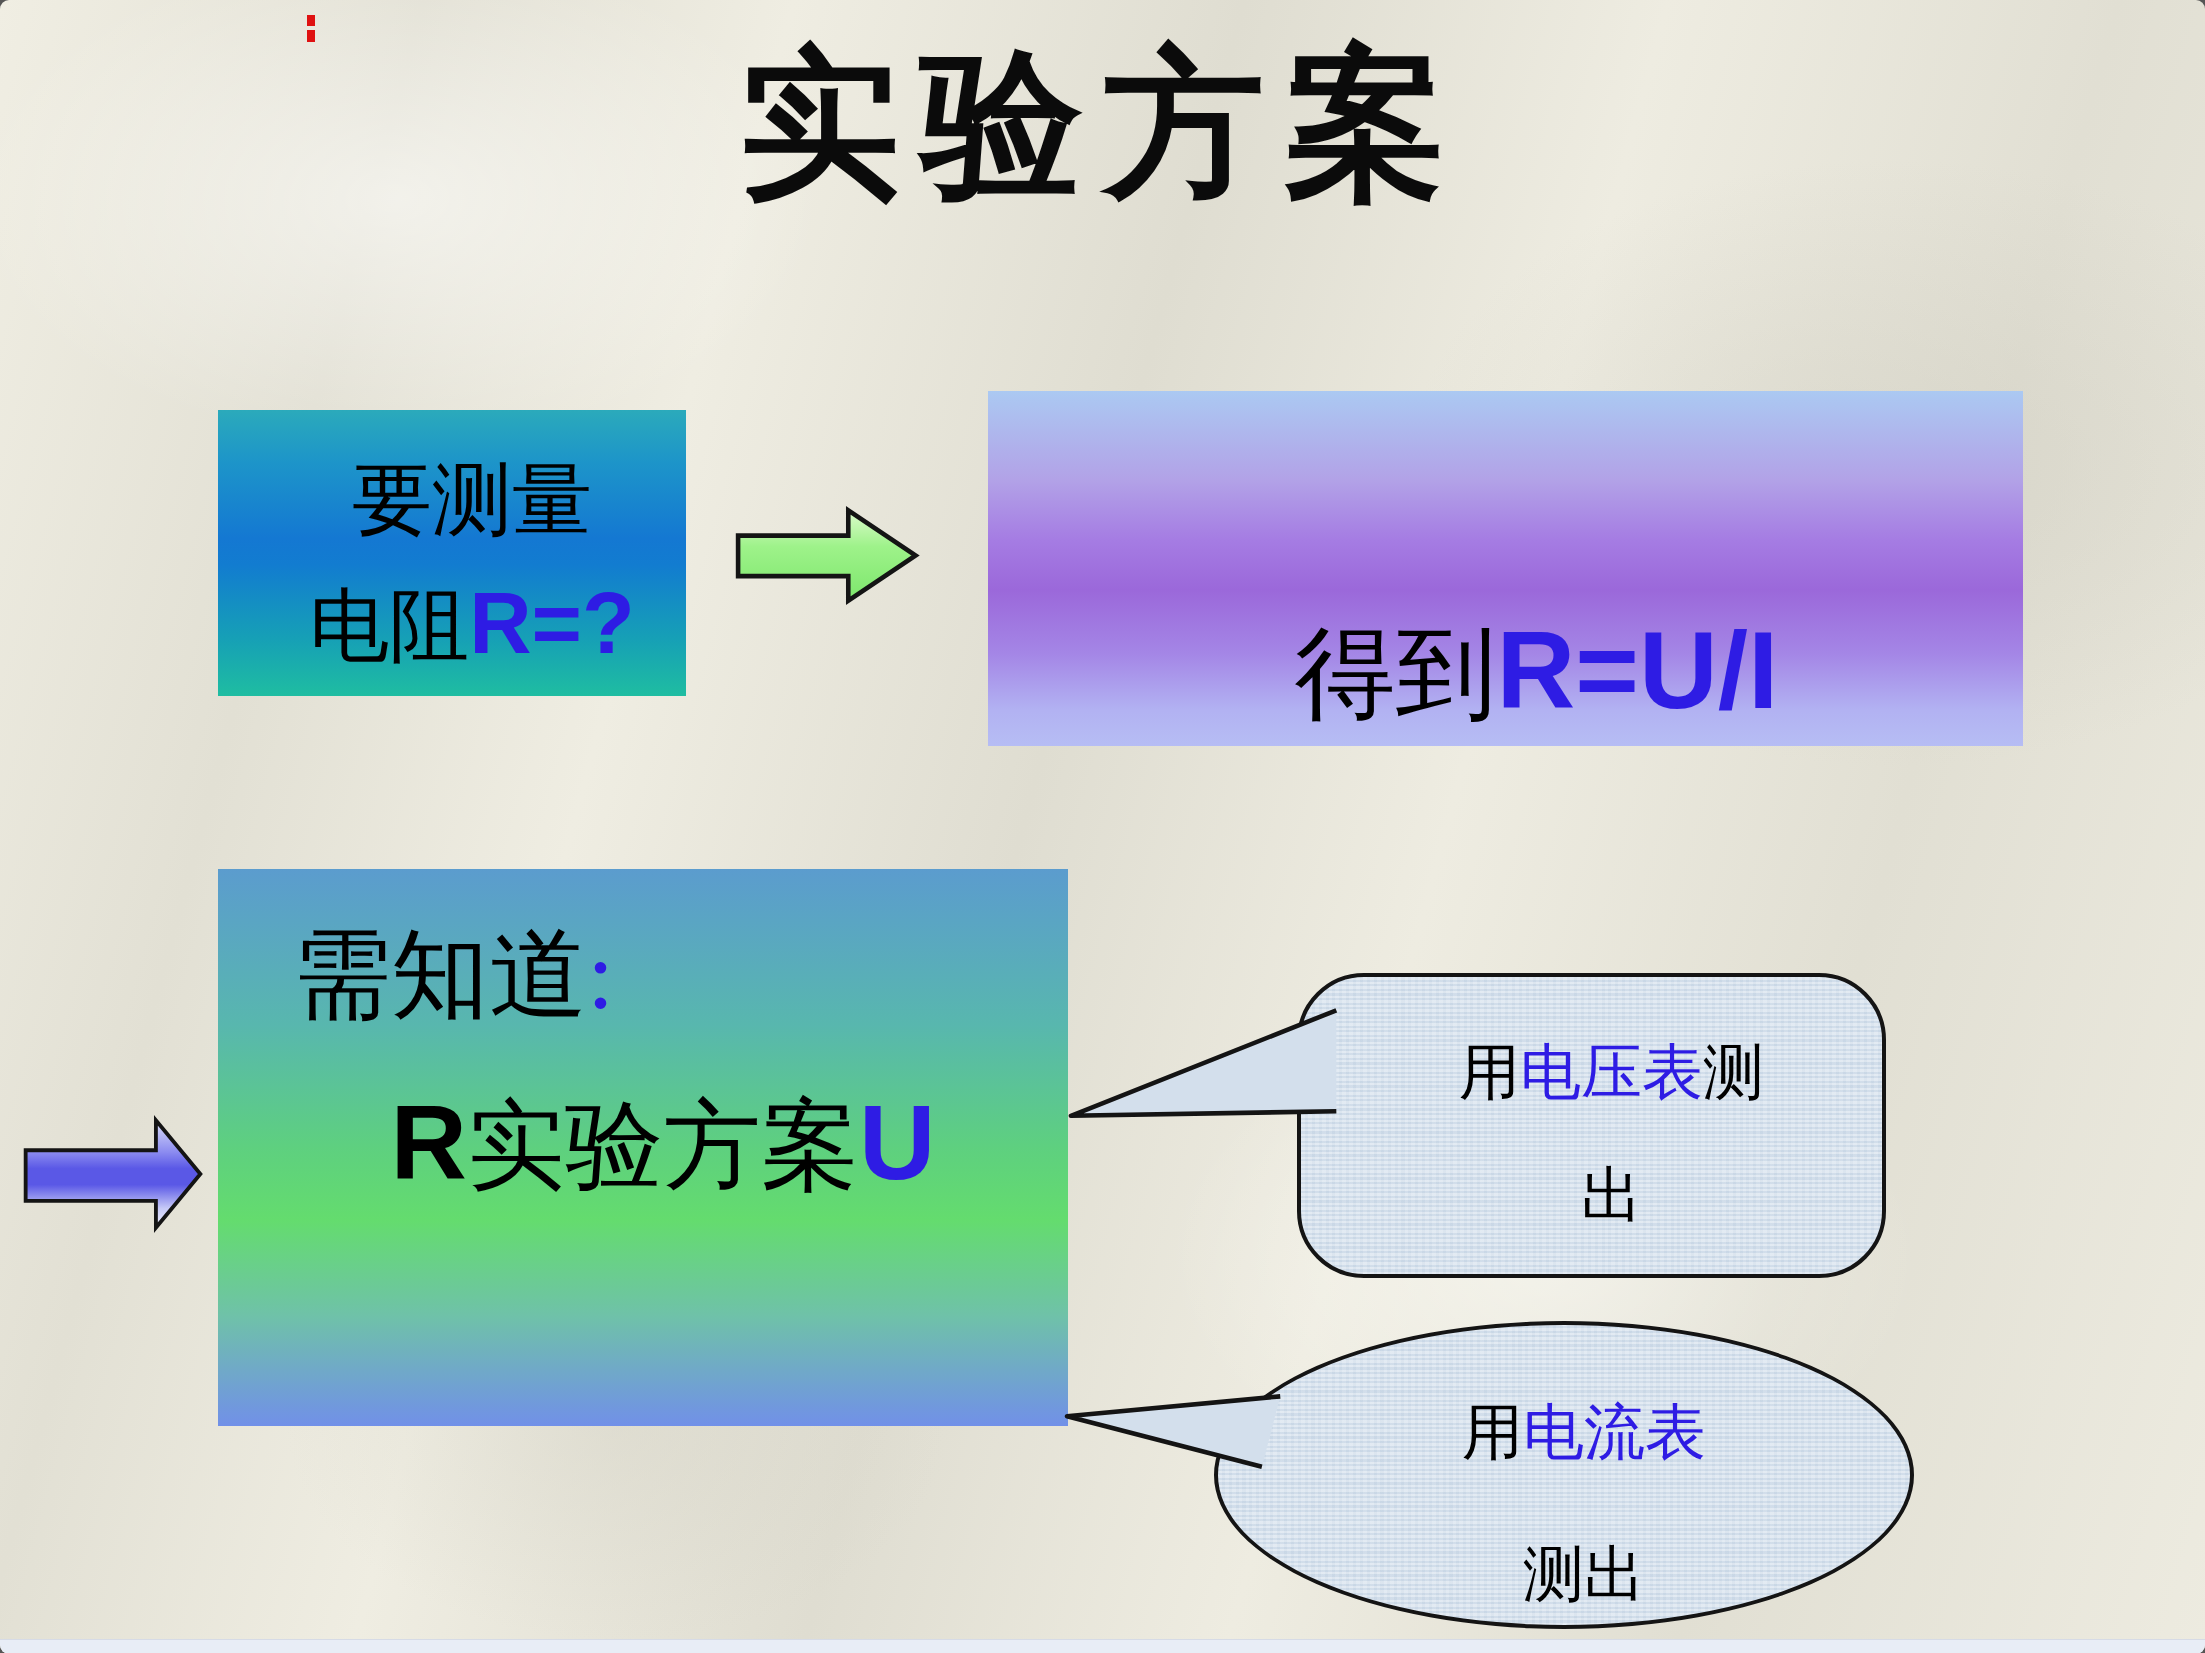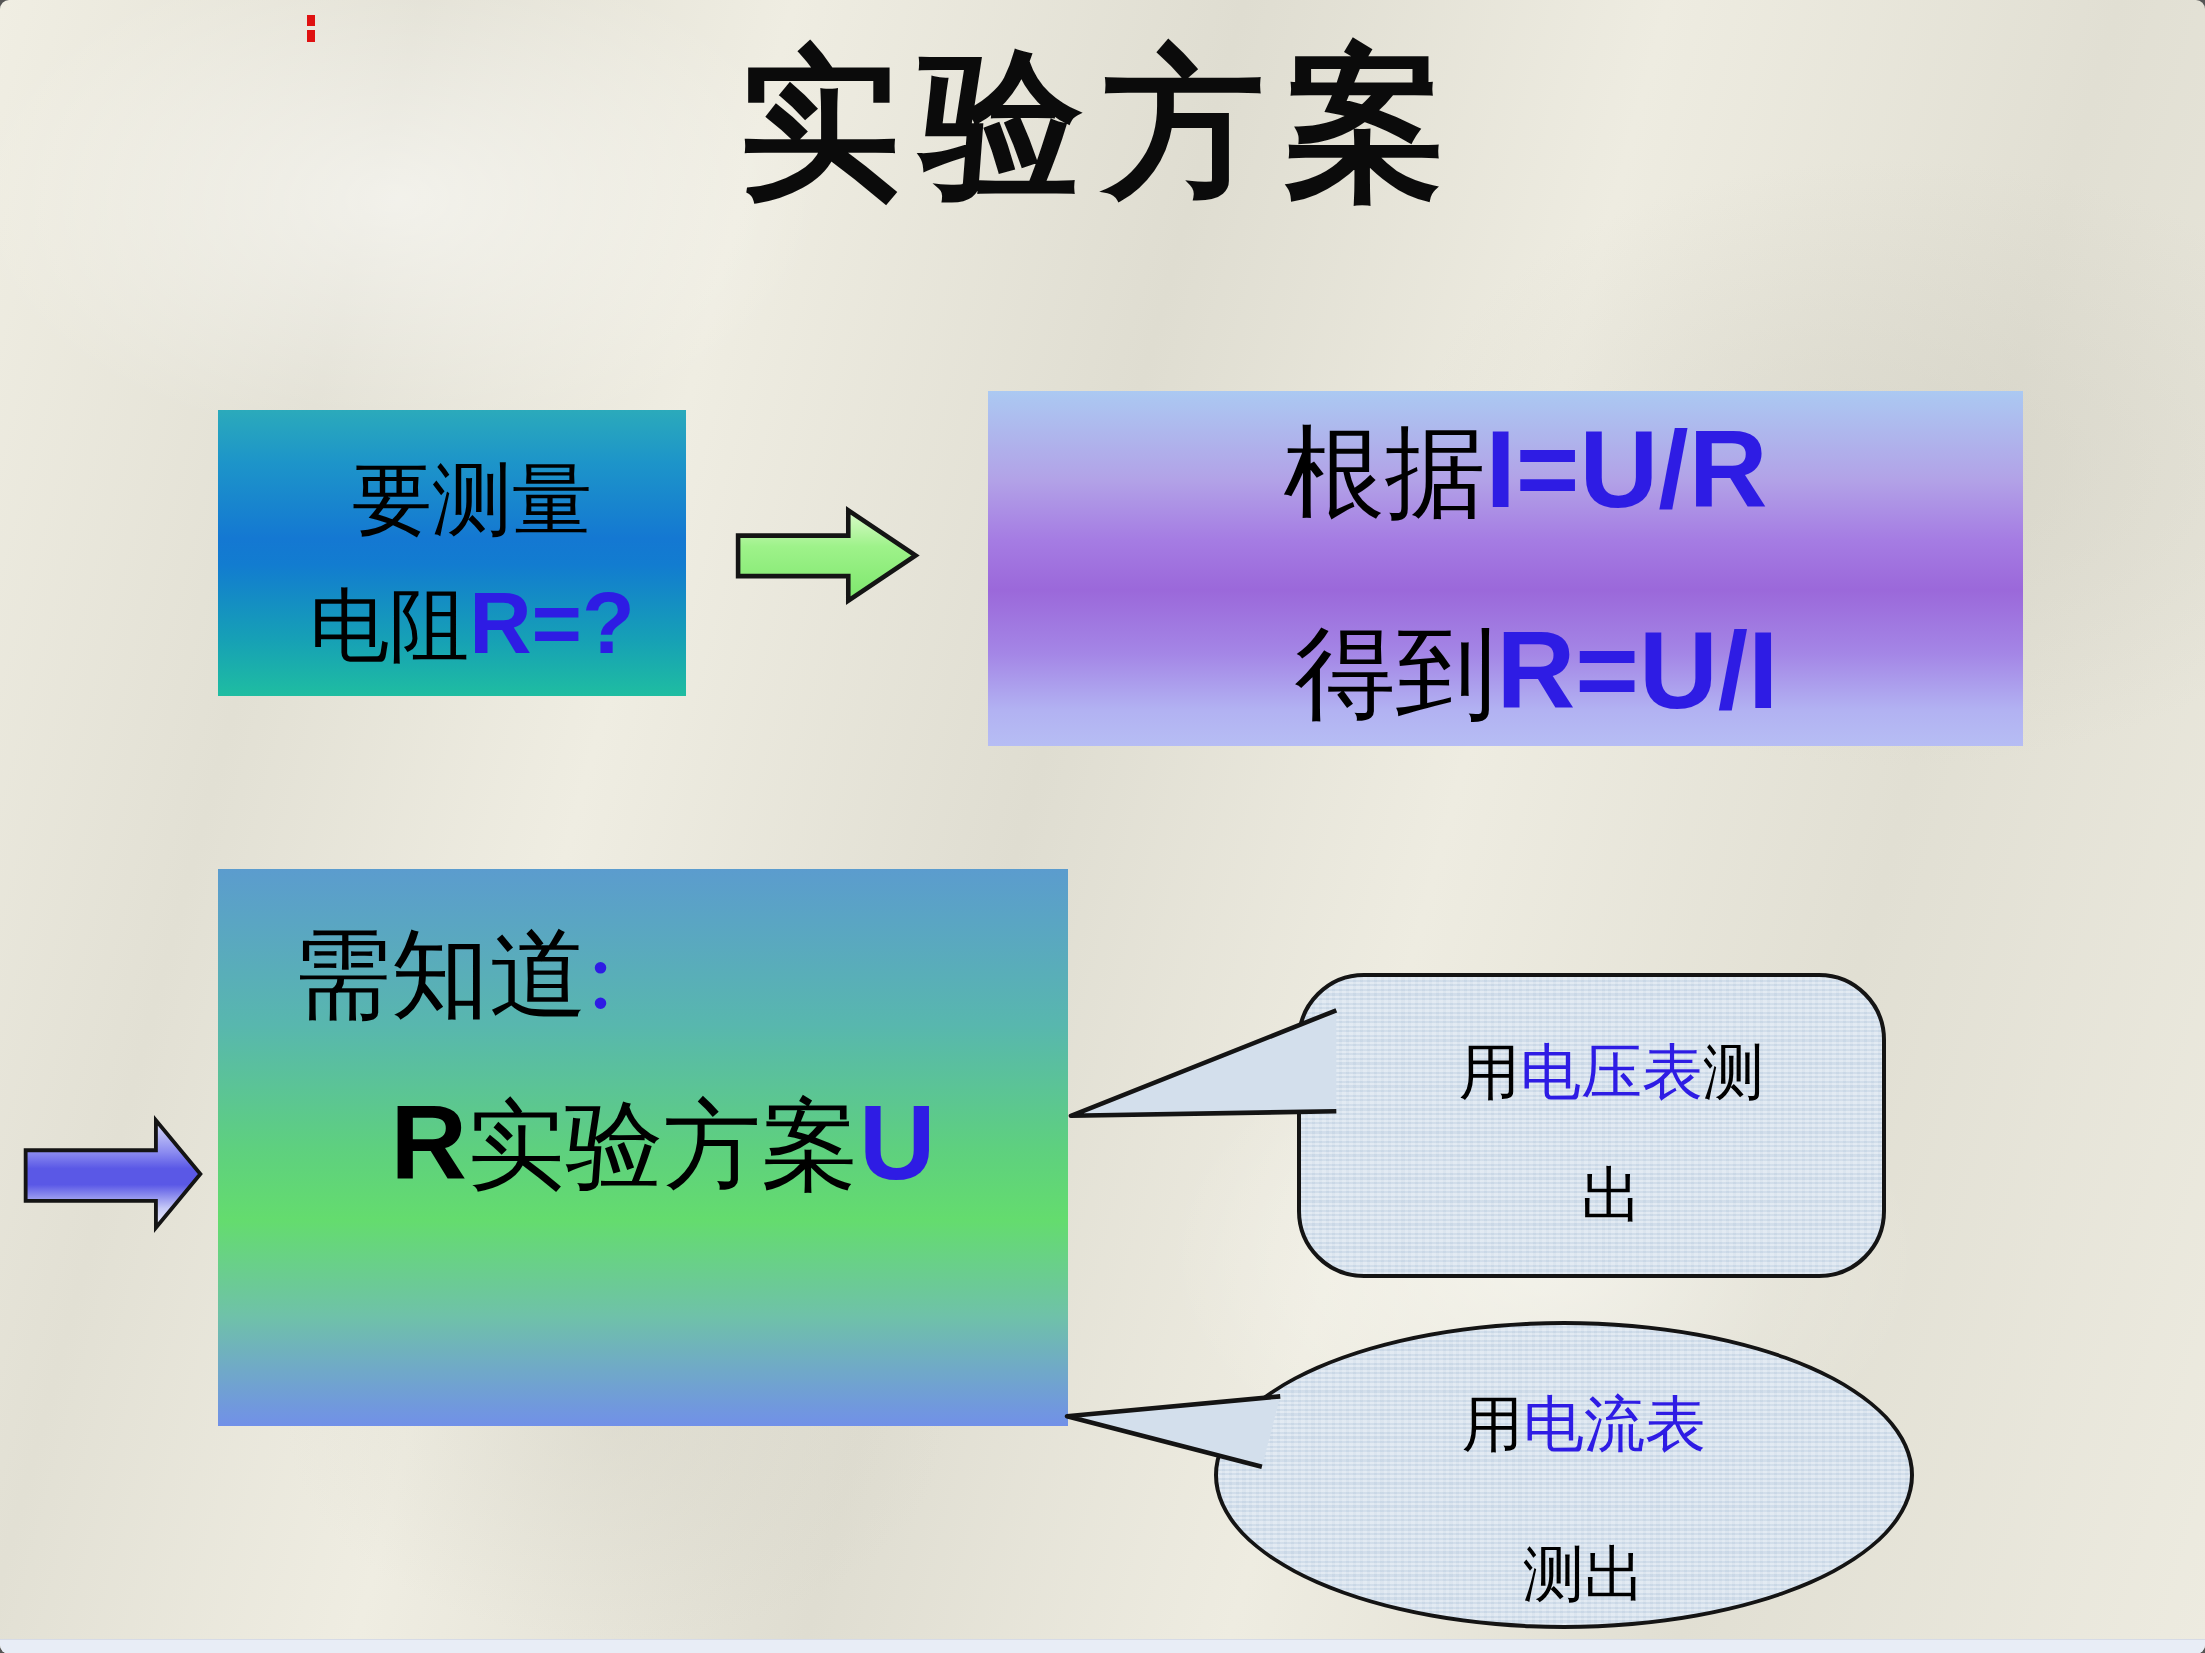--- a/index.html
+++ b/index.html
@@ -75,21 +75,21 @@
     background-color:#d3dfec;
     background-image:
       repeating-linear-gradient(0deg, rgba(255,255,255,0.25) 0 2.3px, rgba(172,192,212,0.16) 2.3px 4.6px),
       repeating-linear-gradient(90deg, rgba(255,255,255,0.14) 0 3.8px, rgba(182,200,218,0.12) 3.8px 6.9px);
     font-size:61px;color:#000;
   }
   .bubble-voltmeter{left:1297px;top:973px;width:589px;height:305px;border-radius:67px;}
   .v1{top:42px;height:107px;line-height:107px;}
   .v2{top:165px;height:107px;line-height:107px;}
   .bubble-ammeter{left:1214px;top:1321px;width:700px;height:308px;border-radius:50%;}
-  .a1{top:46px;height:136px;line-height:107px;text-align:center;}
+  .a1{top:54px;height:136px;line-height:107px;text-align:center;}
   .a2{top:196px;height:107px;line-height:107px;}
   .tail{position:absolute;}
   .tail-voltmeter{left:1057px;top:995px;}
   .tail-ammeter{left:1057px;top:1378px;}
 
   .bottom-strip{position:absolute;left:0;top:1639px;width:2205px;height:15.3px;background:#e8edf6;border-top:1.5px solid #d6dbe6;box-sizing:border-box;}
 </style>
 </head>
 <body>
 
@@ -110,21 +110,20 @@
       <linearGradient id="gGreen" x1="0" y1="0" x2="0" y2="1">
         <stop offset="0" stop-color="#ddfbcc"></stop>
         <stop offset="0.4" stop-color="#9ef28a"></stop>
         <stop offset="1" stop-color="#7de76c"></stop>
       </linearGradient>
     </defs>
     <polygon points="5,40 149,40 149,7 237,66 149,125 149,93 5,93" fill="url(#gGreen)" stroke="#141414" stroke-width="6" stroke-linejoin="miter"></polygon>
   </svg>
 
   <div class="box box-formula">
-    <div class="line b2l1"><span>根据</span><span class="latin blue">I=U/R</span></div>
     <div class="line b2l2"><span>得到</span><span class="latin blue">R=U/I</span></div>
   </div>
 
   <svg class="blue-arrow" width="184" height="118" viewBox="0 0 240 154">
     <defs>
       <linearGradient id="gBlue" x1="0" y1="0" x2="0" y2="1">
         <stop offset="0" stop-color="#dcdff9"></stop>
         <stop offset="0.3" stop-color="#8a8af0"></stop>
         <stop offset="0.45" stop-color="#5a58e6"></stop>
         <stop offset="0.6" stop-color="#5a58e6"></stop>

